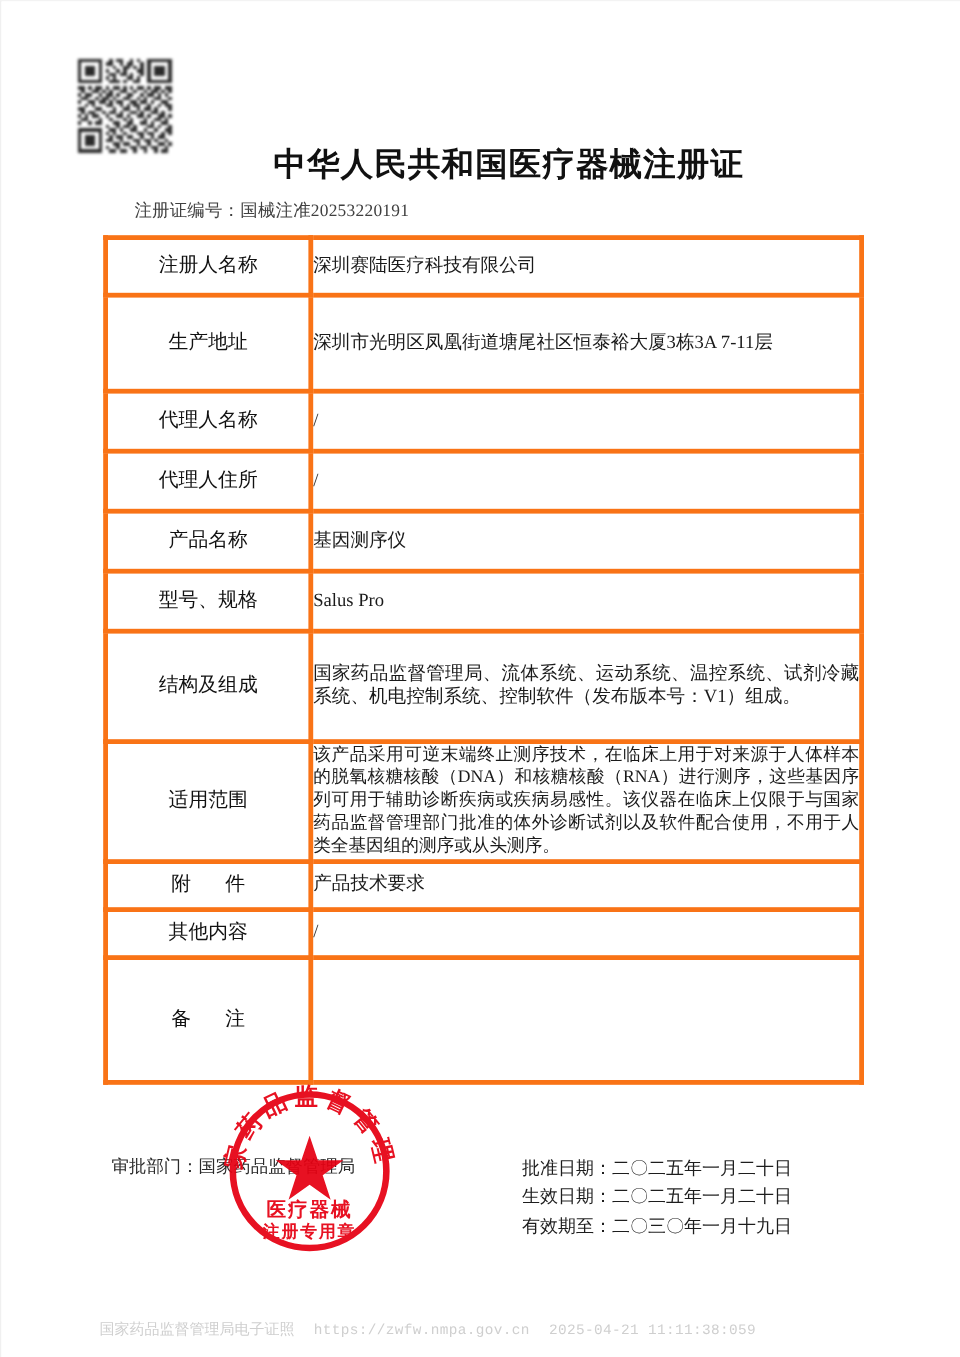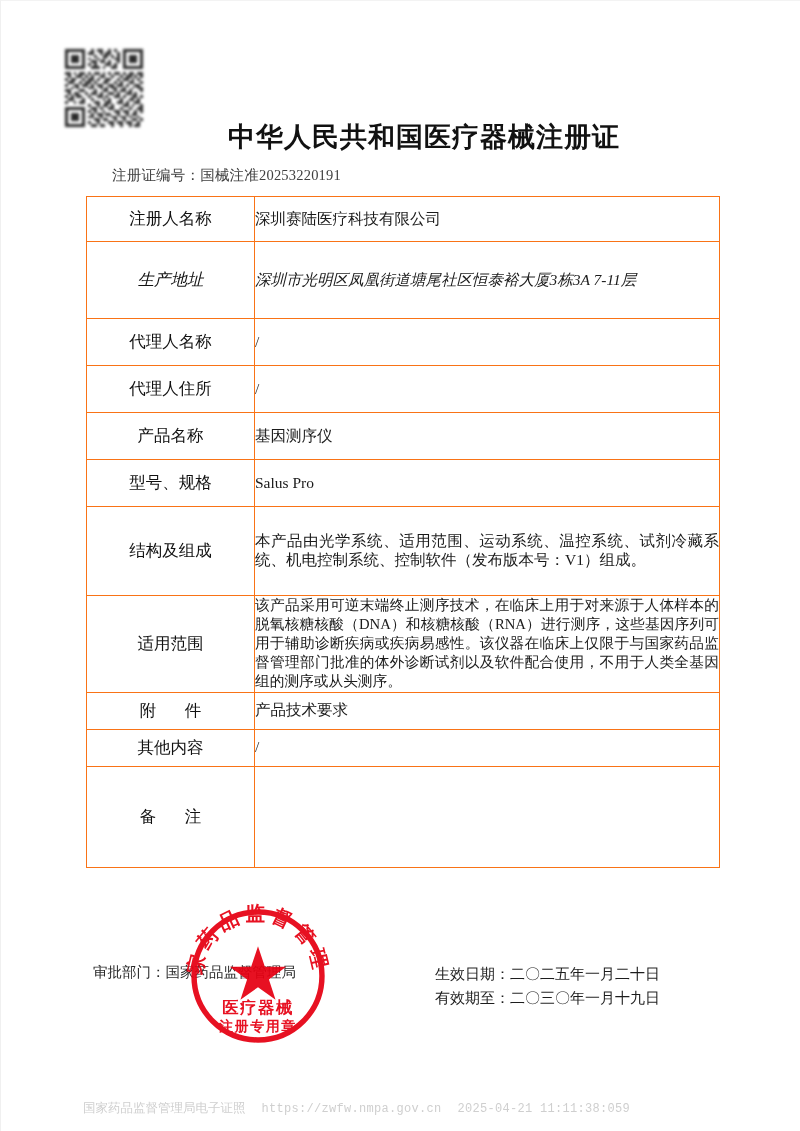--- a/index.html
+++ b/index.html
@@ -69,21 +69,21 @@
   
   #cert-table {
     position: absolute;
     left: 86px;
     top: 196px;
     width: 634px;
     border-collapse: collapse;
     table-layout: fixed;
   }
   #cert-table td {
-    border: 1px solid #f97316;
+    border: 4px solid #f97316;
     vertical-align: middle;
     padding: 0;
   }
   td.label {
     width: 167px;
     text-align: center;
     font-size: 16.5px;
     color: #111;
     font-family: "Liberation Sans", "DejaVu Sans", sans-serif;
     padding: 6px 4px;
@@ -94,21 +94,21 @@
     padding: 5px 4px 5px 9px;
     font-size: 15.5px;
     line-height: 1.32;
     color: #1a1a1a;
     text-align: justify;
   }
   td.value.slash { color: #333; }
   td.value.tight { line-height: 1.22; }
   tr.r-name td   { height: 44px; }
   tr.r-addr td   { height: 70px; }
-  tr.r-maddr td  { height: 76px; font-style: italic; }
+  tr.r-maddr td  { height: 76px; }
   tr.r-agent td  { height: 46px; }
   tr.r-agaddr td { height: 46px; }
   tr.r-pname td  { height: 46px; }
   tr.r-model td  { height: 46px; }
   tr.r-struct td { height: 88px; }
   tr.r-scope td  { height: 92px; }
   tr.r-attach td { height: 36px; }
   tr.r-other td  { height: 36px; }
   tr.r-remark td { height: 100px; }
   tr.r-scope td.value { font-size: 14.7px; line-height: 1.3; margin-top: 12px; }
@@ -391,21 +391,21 @@
       <tr class="r-pname">
         <td class="label">产品名称</td>
         <td class="value">基因测序仪</td>
       </tr>
       <tr class="r-model">
         <td class="label">型号、规格</td>
         <td class="value">Salus Pro</td>
       </tr>
       <tr class="r-struct">
         <td class="label">结构及组成</td>
-        <td class="value tight">本产品由光学系统、适用范围、运动系统、温控系统、试剂冷藏系统、机电控制系统、控制软件（发布版本号：V1）组成。</td>
+        <td class="value tight">国家药品监督管理局、流体系统、运动系统、温控系统、试剂冷藏系统、机电控制系统、控制软件（发布版本号：V1）组成。</td>
       </tr>
       <tr class="r-scope">
         <td class="label">适用范围</td>
         <td class="value tight">该产品采用可逆末端终止测序技术，在临床上用于对来源于人体样本的脱氧核糖核酸（DNA）和核糖核酸（RNA）进行测序，这些基因序列可用于辅助诊断疾病或疾病易感性。该仪器在临床上仅限于与国家药品监督管理部门批准的体外诊断试剂以及软件配合使用，不用于人类全基因组的测序或从头测序。</td>
       </tr>
       <tr class="r-attach">
         <td class="label"><span class="wide">附 件</span></td>
         <td class="value">产品技术要求</td>
       </tr>
       <tr class="r-other">
@@ -414,20 +414,21 @@
       </tr>
       <tr class="r-remark">
         <td class="label"><span class="wide">备 注</span></td>
         <td class="value"></td>
       </tr>
     </tbody>
   </table>
 
   <div id="approve-dept">审批部门：国家药品监督管理局</div>
   <div id="dates">
+    <div>批准日期：二〇二五年一月二十日</div>
     <div>生效日期：二〇二五年一月二十日</div>
     <div>有效期至：二〇三〇年一月十九日</div>
   </div>
 
   <svg id="seal" viewBox="0 0 200 200">
     <defs>
       <path id="sealArc" d="M 28,100 A 72,72 0 0 1 172,100" fill="none"></path>
     </defs>
     <circle cx="100" cy="100" r="82" fill="none" stroke="#e60012" stroke-width="7"></circle>
     <text font-size="25" font-weight="bold" fill="#e60012" font-family="'Liberation Sans','DejaVu Sans',sans-serif" letter-spacing="7">

